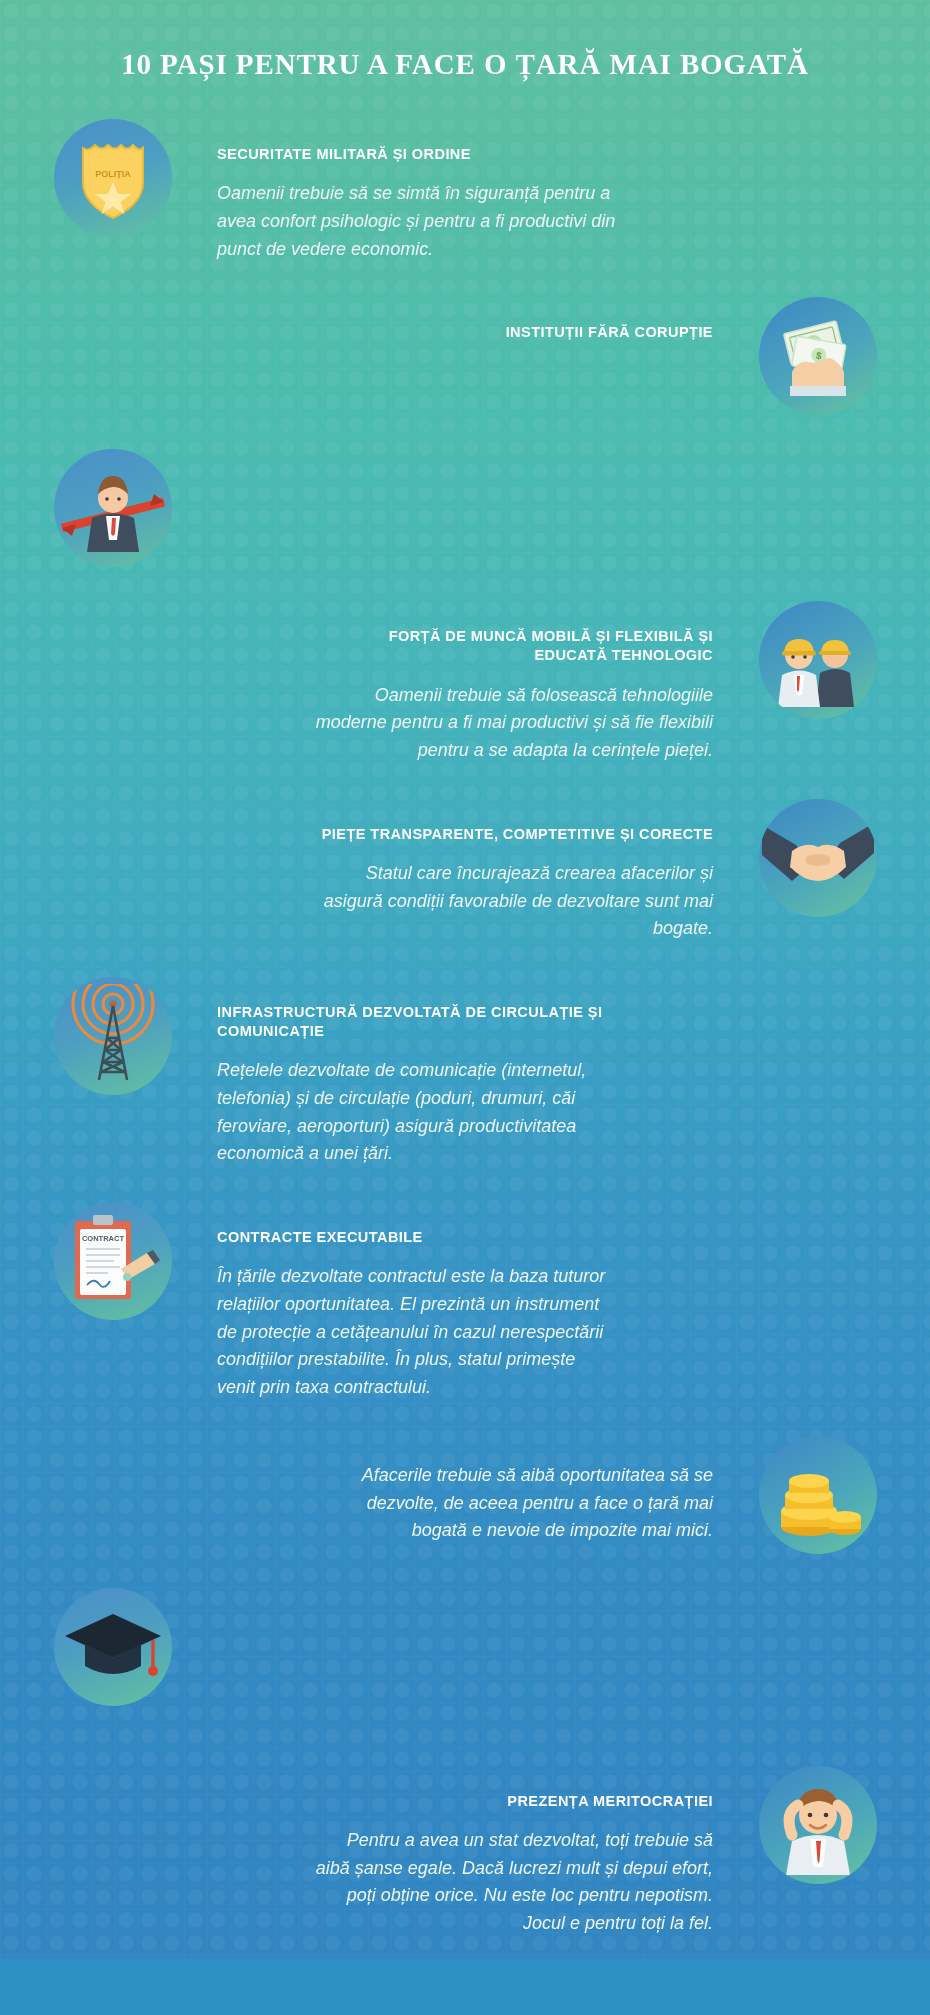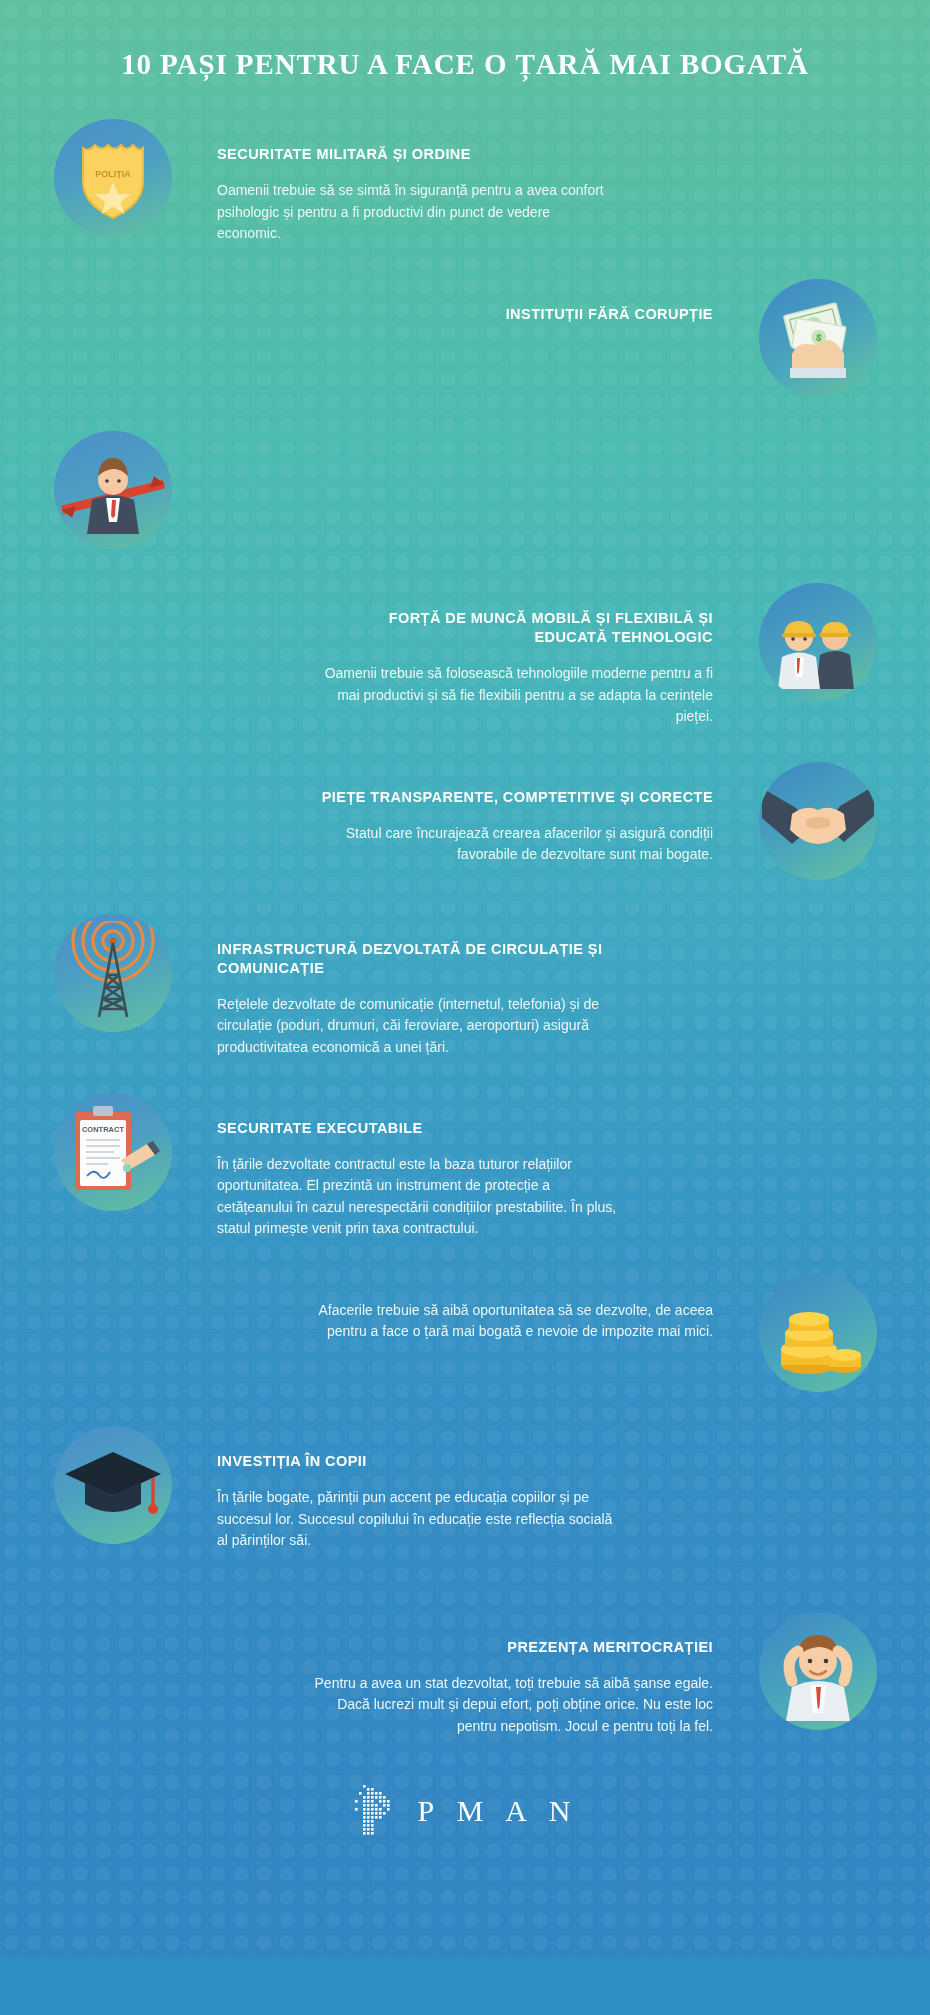--- a/index.html
+++ b/index.html
@@ -99,24 +99,25 @@
 
   .sec-head {
     font-size: 14.5px;
     font-weight: bold;
     color: #ffffff;
     letter-spacing: 0.45px;
     line-height: 1.32;
     margin-bottom: 16px;
   }
   .sec-body {
-    font-size: 14px;
+    font-size: 18px;
     color: #eef7f6;
     line-height: 1.54;
     font-weight: 400;
+    font-style: italic;
   }
 
   
   .circ {
     position: relative;
     width: 118px;
     height: 118px;
     border-radius: 50%;
     overflow: hidden;
     display: flex;
@@ -315,21 +316,21 @@
                 <path d="M21 62 h22"></path>
             </g>
             <path d="M22 74 q7 -8 12 -1 q5 7 11 -3" stroke="#3c78b5" stroke-width="1.8" fill="none"></path>
             <path d="M56 58 L82 42 l8 11 L64 68 Z" fill="#f3cda4"></path>
             <path d="M82 42 l8 11 l5 -4 l-7 -10 z" fill="#4d5a66"></path>
             <circle cx="62" cy="66" r="4" fill="#8fd3c0"></circle>
           </svg>
         </div>
       </div>
       <div class="text-col">
-        <div class="sec-head">SECURITATE EXECUTABILE</div>
+        <div class="sec-head">CONTRACTE EXECUTABILE</div>
         <div class="sec-body">În țările dezvoltate contractul este la baza tuturor relațiilor oportunitatea. El prezintă un instrument de protecție a cetățeanului în cazul nerespectării condițiilor prestabilite. În plus, statul primește venit prin taxa contractului.</div>
       </div>
     </div>
 
     <div class="section right" style="margin-top:34px;">
       <div class="icon-col">
         <div class="circ teal-top">
           <svg width="94" height="88" viewBox="0 0 94 88">
             <g>
               <ellipse cx="38" cy="76" rx="28" ry="9" fill="#e8a81e"></ellipse>
@@ -356,24 +357,20 @@
     <div class="section left" style="margin-top:34px;">
       <div class="icon-col">
         <div class="circ">
           <svg width="100" height="74" viewBox="0 0 100 74">
             <path d="M50 4 L98 26 L50 48 L2 26 Z" fill="#1b2834"></path>
             <path d="M22 34 L22 56 q28 16 56 0 L78 34 L50 48 Z" fill="#223243"></path>
             <path d="M90 30 L90 58" stroke="#d8442f" stroke-width="3.4"></path>
             <circle cx="90" cy="61" r="5" fill="#d8442f"></circle>
           </svg>
         </div>
-      </div>
-      <div class="text-col">
-        <div class="sec-head">INVESTIȚIA ÎN COPII</div>
-        <div class="sec-body">În țările bogate, părinții pun accent pe educația copiilor și pe succesul lor. Succesul copilului în educație este reflecția socială al părinților săi.</div>
       </div>
     </div>
 
     <div class="section right" style="margin-top:60px;">
       <div class="icon-col">
         <div class="circ teal-top">
           <svg width="104" height="100" viewBox="0 0 104 100">
             <path d="M26 66 q26 -12 52 0 l6 34 h-64 z" fill="#e9eef2"></path>
             <path d="M44 64 h16 l-3 28 h-10 z" fill="#fbfdfd"></path>
             <path d="M50 66 l5 0 l-1.5 20 l-1 2.5 l-1 -2.5 z" fill="#d84b3c"></path>

